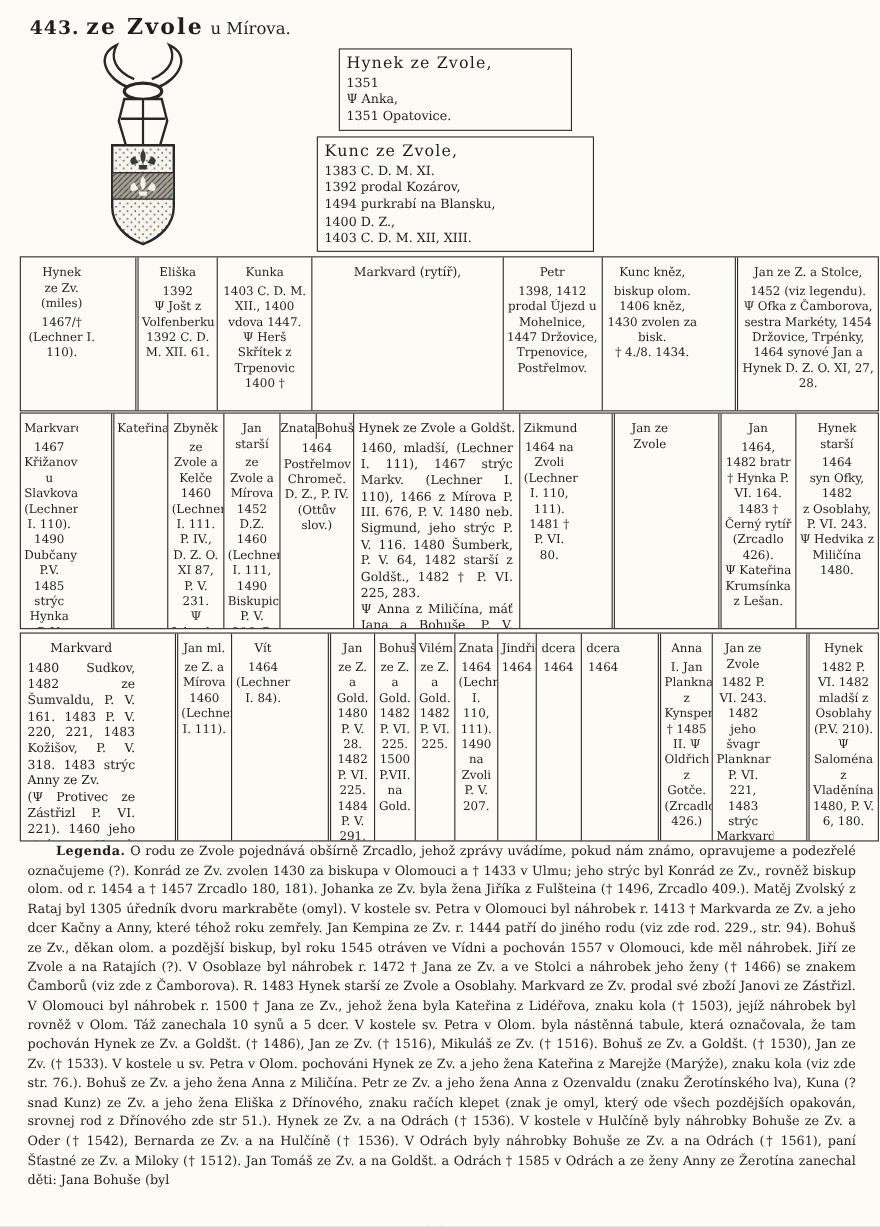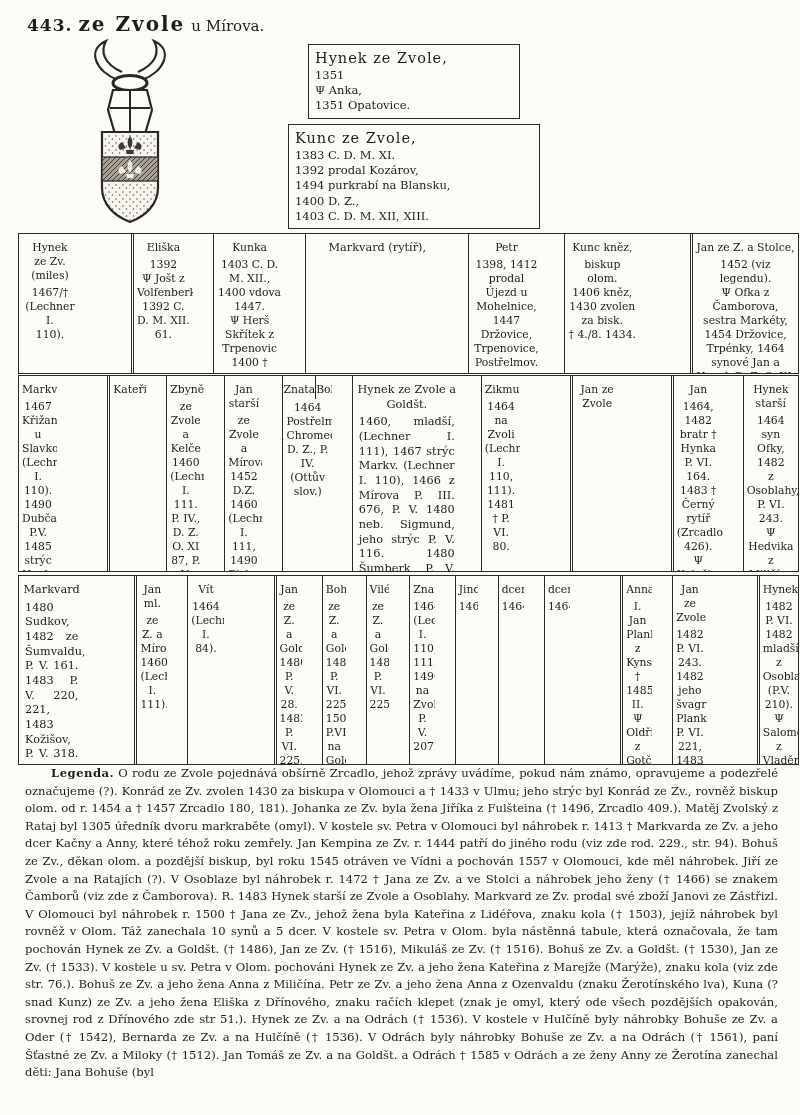--- a/index.html
+++ b/index.html
@@ -17,21 +17,21 @@
 
   
   .pbox{position:absolute;border:1.5px solid #2b2b2b;background:#fcfbf6;text-align:left;padding:5px 6px 4px;}
   .pbox1{left:308px;top:44px;width:198px;}
   .pbox2{left:288px;top:124px;width:238px;}
   .pbox-name{font-size:14.5px;letter-spacing:1px;margin-bottom:2px;}
   .pbox-body{font-size:11.5px;line-height:1.32;white-space:pre-line;}
 
   
   .trow{position:absolute;left:18px;width:779px;display:flex;border:1.6px solid #2b2b2b;
-        align-items:stretch;background:#fcfbf6;gap:20px;}
+        align-items:stretch;background:#fcfbf6;}
   .cell{border-left:1px solid #2b2b2b;padding:7px 3px 3px;font-size:10.8px;line-height:1.3;
         text-align:center;overflow:hidden;box-sizing:border-box;}
   .cell:first-child{border-left:none;}
   .cell.dbl{border-left:3px double #2b2b2b;margin-left:30px;}
   .cname{margin-bottom:3px;white-space:pre-line;}
   .cbody{white-space:pre-line;}
   .w{font-size:11.3px;}
   .w .cbody{text-align:justify;padding:0 3px;}
 
   .split-head{display:flex;margin:-7px -3px 2px;}

